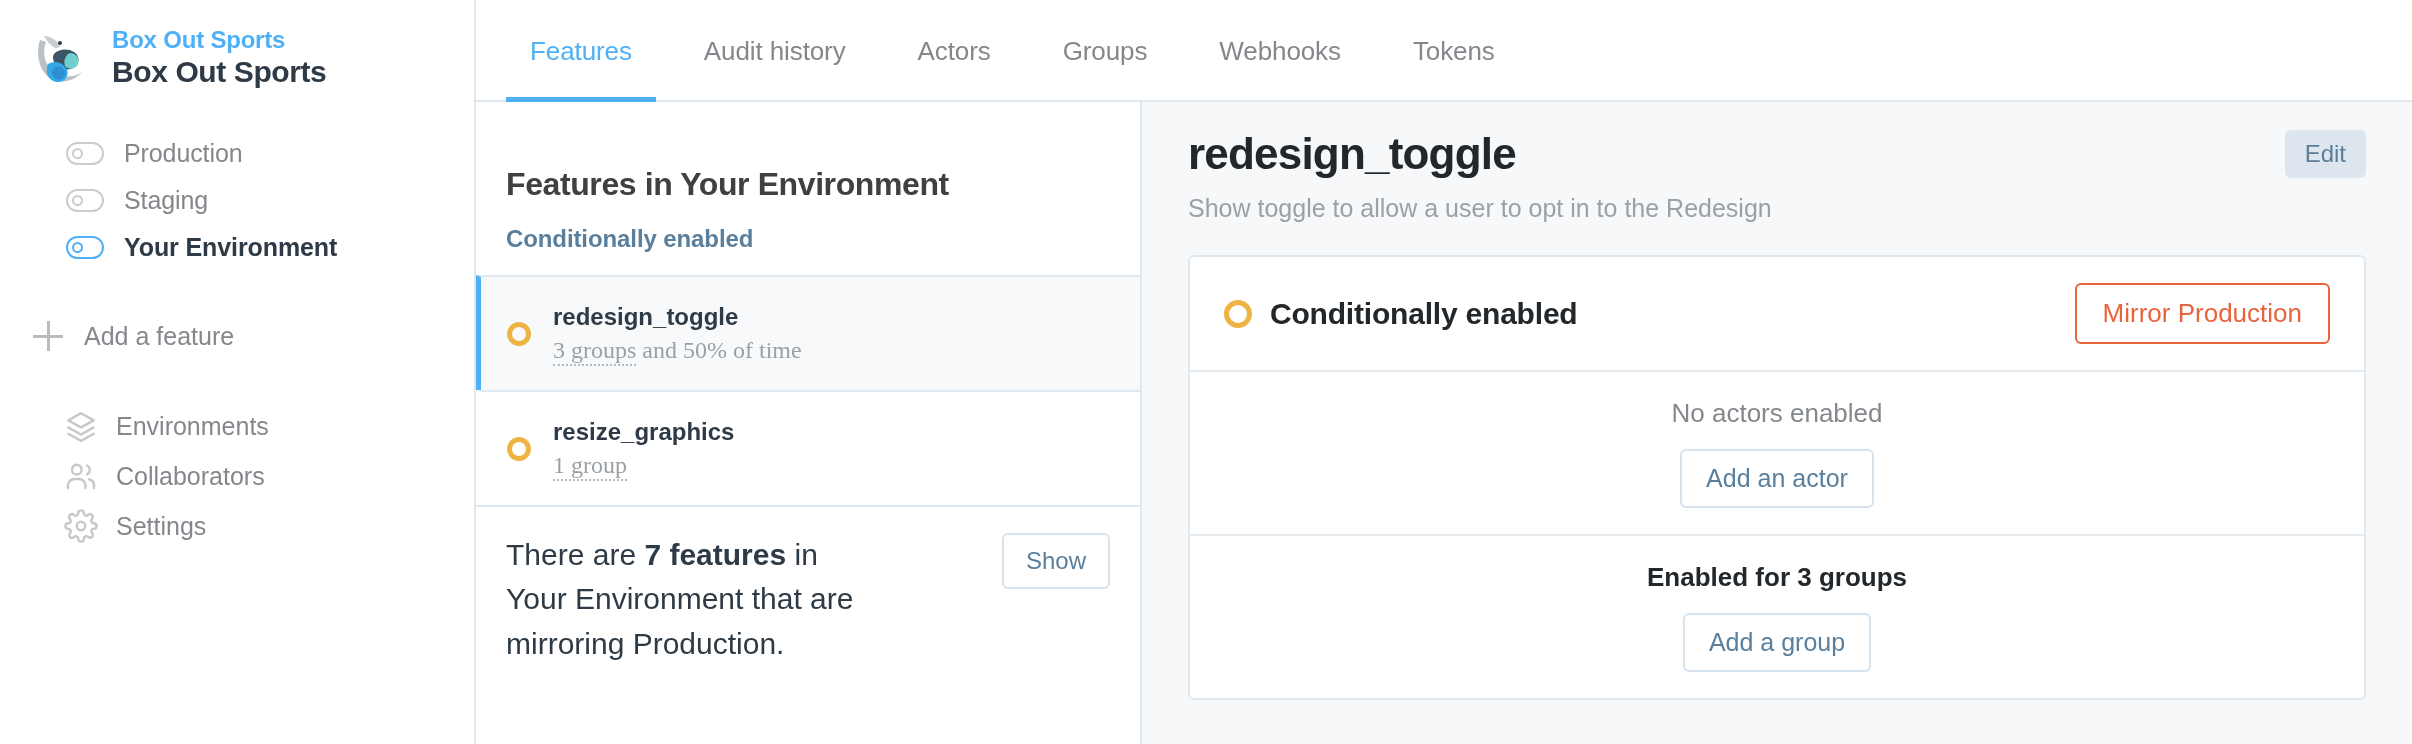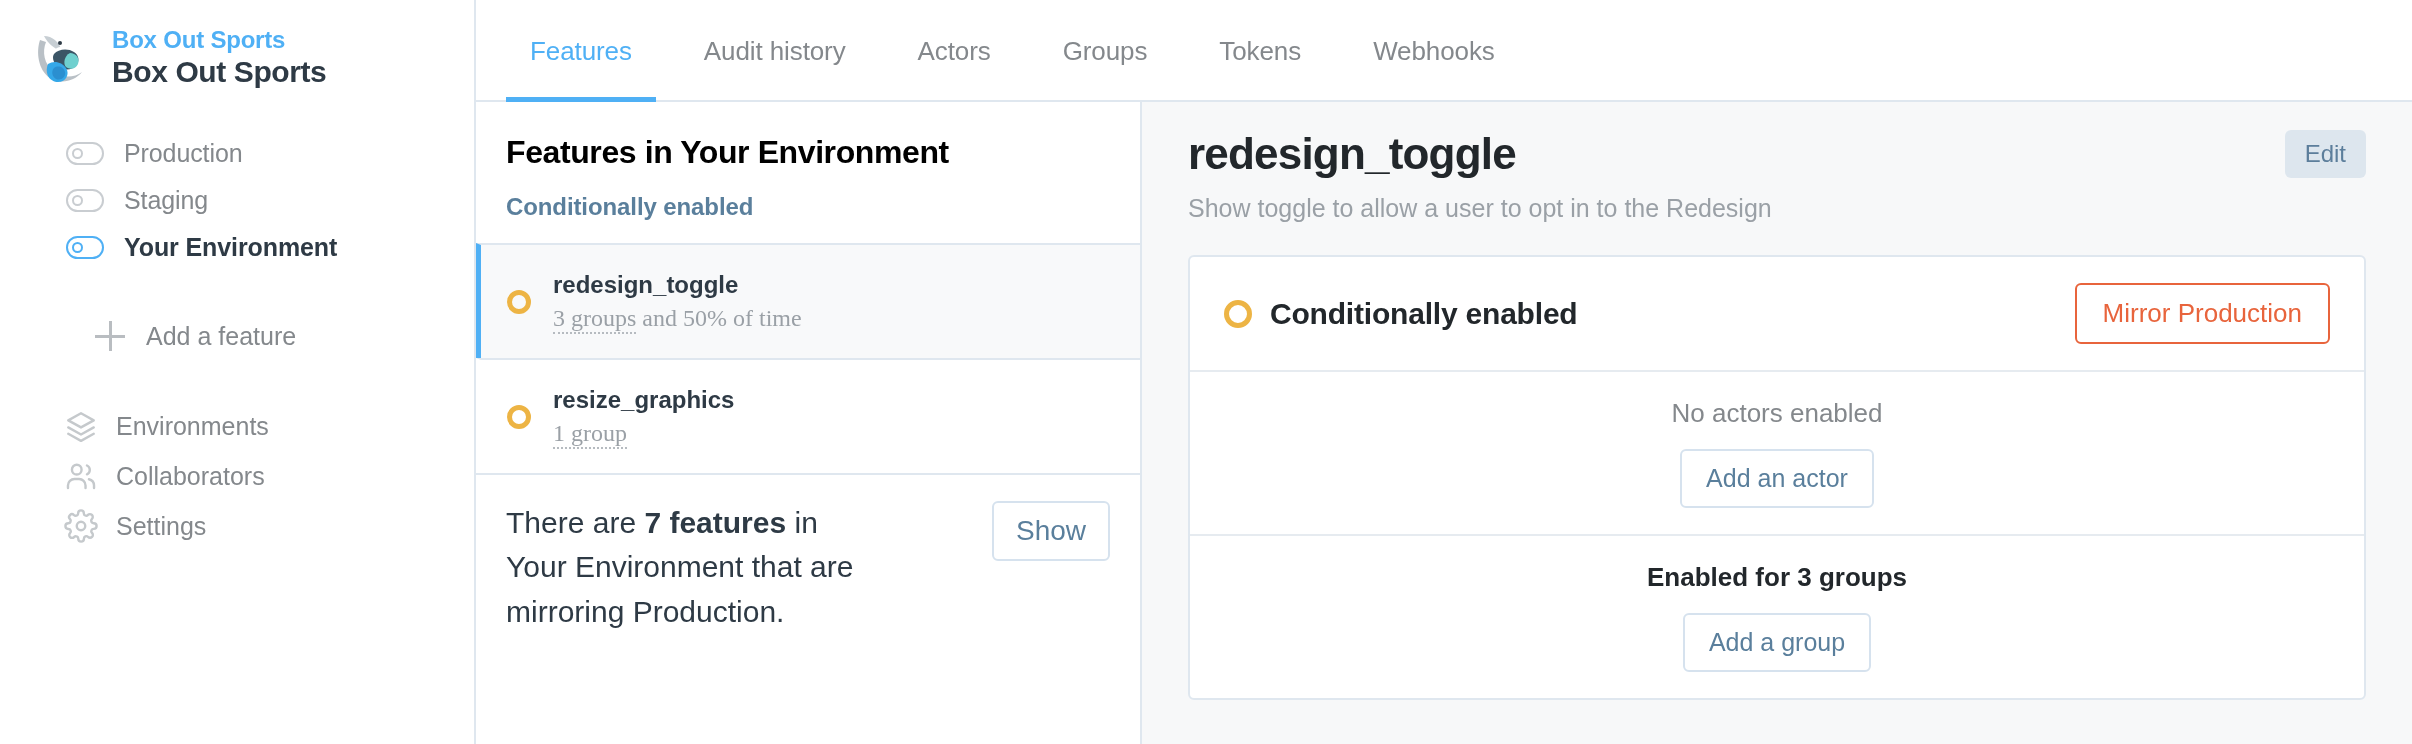--- a/index.html
+++ b/index.html
@@ -47,21 +47,21 @@
     width: 11px; height: 11px; border-radius: 50%;
     border: 2.5px solid #c9cdd1; background: #fff;
   }
   .toggle.on { border-color: #4fb0f5; }
   .toggle.on .knob { border-color: #4fb0f5; }
   .env-label { font-size: 25px; color: #84888c; letter-spacing: -0.1px; }
   .env-item.active .env-label { color: #2e3a45; font-weight: bold; }
 
   .add-feature {
     display: flex; align-items: center; gap: 20px;
-    padding: 9px 0 9px 94px; margin-top: 40px; cursor: pointer;
+    padding: 9px 0 9px 32px; margin-top: 40px; cursor: pointer;
   }
   .plus-icon {
     width: 32px; height: 32px; flex: 0 0 32px; position: relative;
   }
   .plus-icon::before, .plus-icon::after {
     content: ""; position: absolute; background: #b9bdc1;
   }
   .plus-icon::before { left: 1px; right: 1px; top: 14.5px; height: 3px; }
   .plus-icon::after { top: 1px; bottom: 1px; left: 14.5px; width: 3px; }
   .add-feature-label { font-size: 25px; color: #84888c; }
@@ -101,21 +101,21 @@
 
   
   .features-col {
     width: 666px; flex: 0 0 666px;
     border-right: 2px solid #dfe7ef;
     background: #ffffff;
     display: flex; flex-direction: column;
   }
   .features-head { padding: 32px 30px 22px 30px; }
   .features-title {
-    font-size: 32px; font-weight: bold; color: #000000; letter-spacing: -0.4px;
+    font-size: 32px; font-weight: bold; color: #404040; letter-spacing: -0.4px; margin-top: 32px;
   }
   .features-sub {
     margin-top: 22px; font-size: 24px; font-weight: bold; color: #5a7f9c;
     letter-spacing: -0.1px;
   }
   .feature-item {
     display: flex; align-items: center; gap: 22px;
     padding: 26px 30px 26px 26px;
     border-top: 2px solid #dfe7ef;
     cursor: pointer; background: #ffffff;
@@ -138,21 +138,21 @@
     display: flex; align-items: flex-start; justify-content: space-between;
     gap: 20px; background: #ffffff;
   }
   .mirror-text {
     font-size: 30px; color: #2e3a45; line-height: 1.48; max-width: 360px;
   }
   .mirror-text b { font-weight: bold; }
   .btn-show {
     flex: 0 0 auto; padding: 12px 22px;
     border: 2px solid #d6e2ee; border-radius: 6px; background: #fff;
-    font-size: 28px; color: #5a7f9c; cursor: pointer;
+    font-size: 24px; color: #5a7f9c; cursor: pointer;
     font-family: "Liberation Sans", sans-serif;
   }
 
   
   .detail {
     flex: 1 1 auto; background: #f7f8f9;
     padding: 28px 46px 0 46px; min-width: 0;
     display: flex; flex-direction: column;
   }
   .detail-head {
@@ -289,24 +289,24 @@
       <div class="tab">
           <span>Audit history</span>
         </div>
       <div class="tab">
           <span>Actors</span>
         </div>
       <div class="tab">
           <span>Groups</span>
         </div>
       <div class="tab">
+          <span>Webhooks</span>
+        </div>
+      <div class="tab">
           <span>Tokens</span>
-        </div>
-      <div class="tab">
-          <span>Webhooks</span>
         </div>
     </nav>
 
     <div class="content">
 
       <div class="features-col">
         <div class="features-head">
           <div class="features-title">Features in Your Environment</div>
           <div class="features-sub">Conditionally enabled</div>
         </div>

